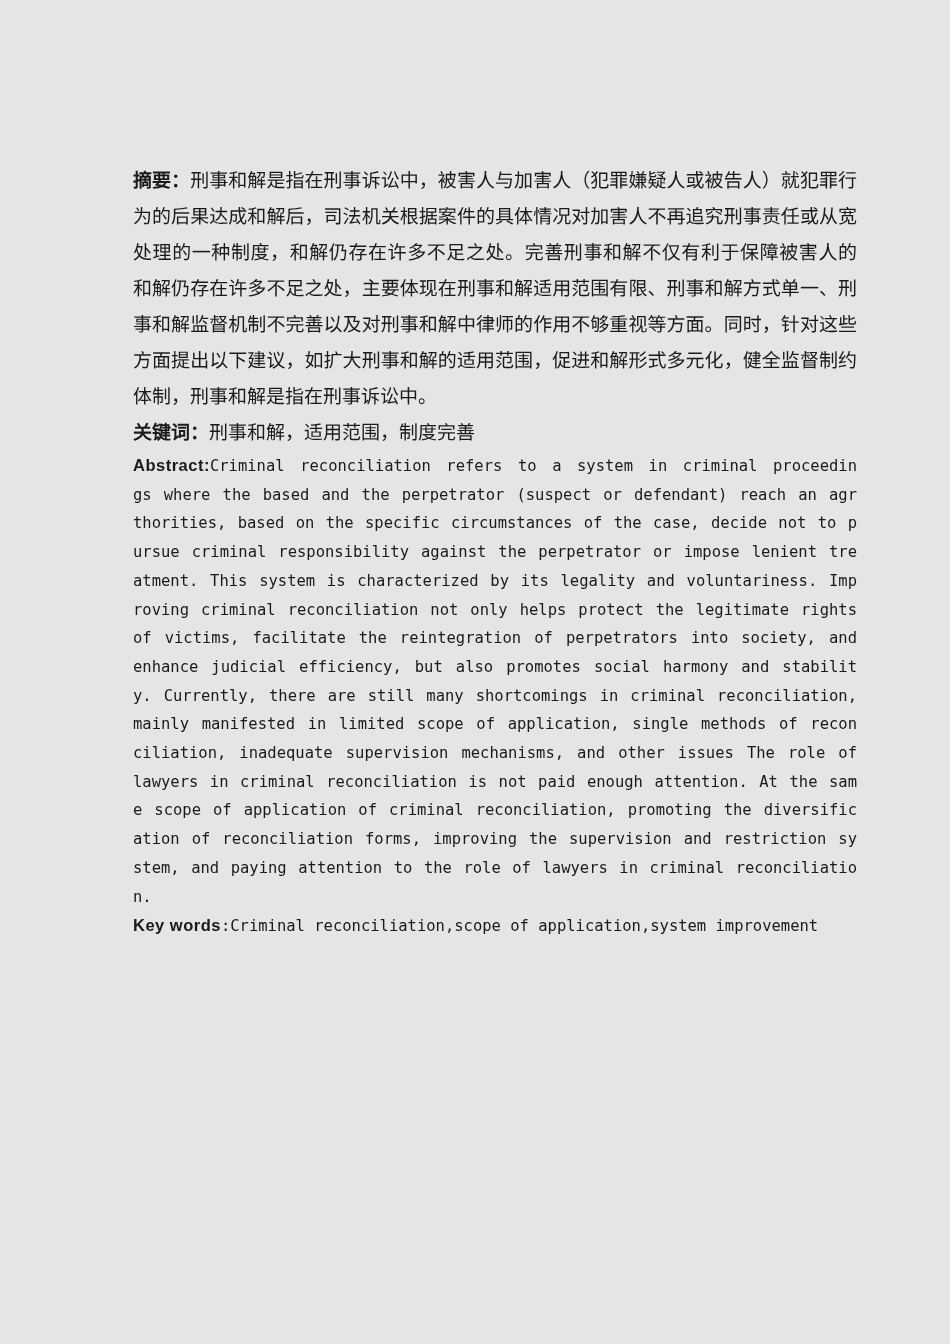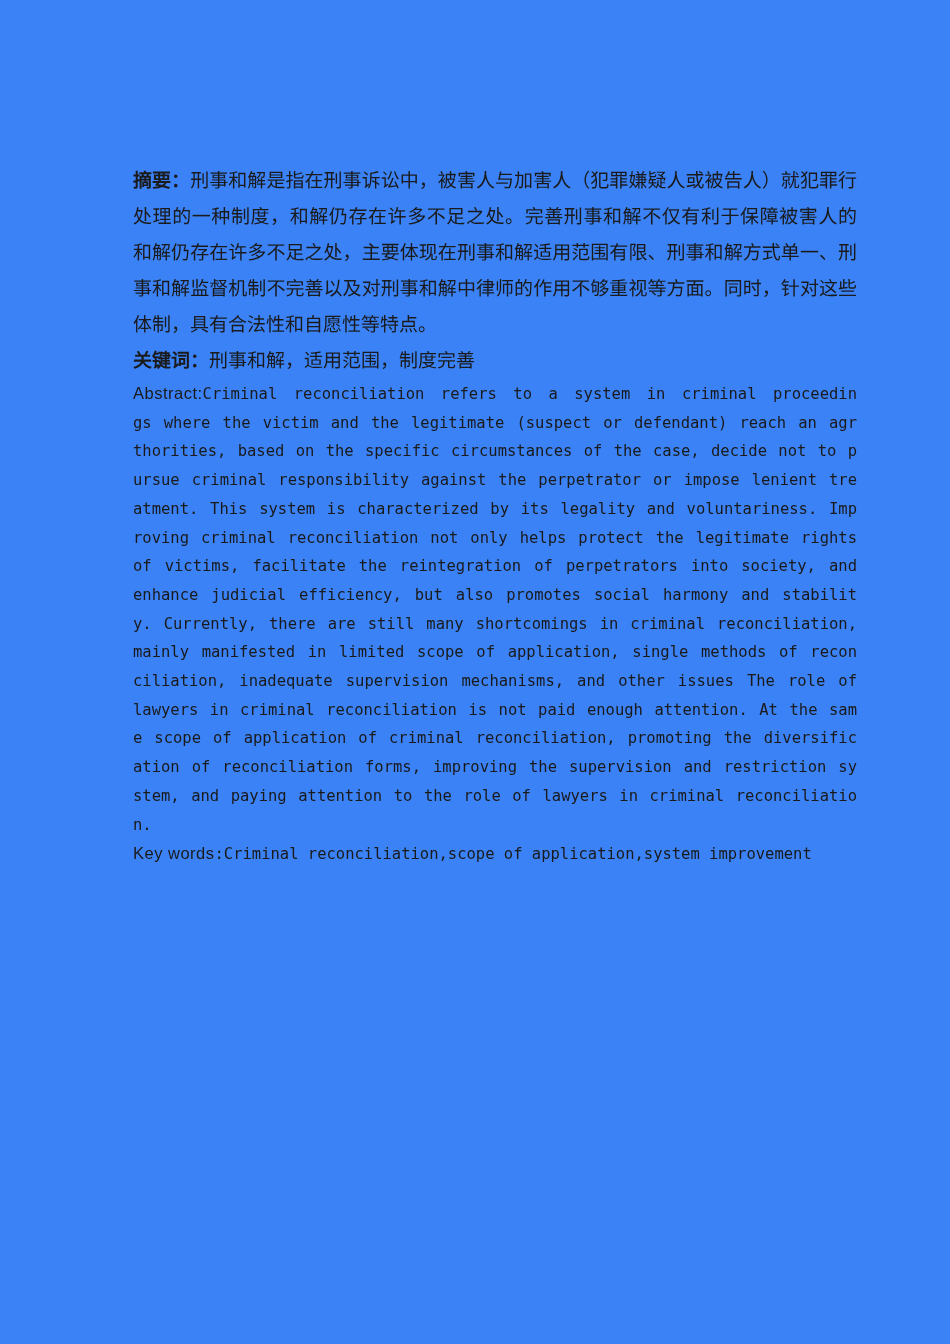--- a/index.html
+++ b/index.html
@@ -4,21 +4,21 @@
 <style>
   html, body {
     margin: 0;
     padding: 0;
     background: #ffffff;
   }
   .page {
     position: relative;
     width: 950px;
     height: 1344px;
-    background: #3b82f6;
+    background: #e5e5e5;
     overflow: hidden;
   }
   .content {
     position: absolute;
     left: 133px;
     top: 163px;
     width: 724px;
   }
   
   .cn {
@@ -37,46 +37,48 @@
   
   .en {
     margin: 0;
     font-family: "DejaVu Sans Mono", monospace;
     font-size: 15.5px;
     line-height: 28.7px;
     color: #1a1a1a;
   }
   .en .lbl {
     font-family: "Liberation Sans", sans-serif;
-    font-weight: 400;
+    font-weight: 700;
     font-size: 16.5px;
     letter-spacing: 0.5px;
   }
   
   .j {
     text-align: justify;
     text-align-last: justify;
   }
 </style>
 </head>
 <body>
 
 <div class="page">
   <div class="content">
 
     <p class="cn j"><b class="lbl">摘要：</b><span>刑事和解是指在刑事诉讼中，被害人与加害人（犯罪嫌疑人或被告人）就犯罪行</span></p>
+    <p class="cn j">为的后果达成和解后，司法机关根据案件的具体情况对加害人不再追究刑事责任或从宽</p>
     <p class="cn j">处理的一种制度，和解仍存在许多不足之处。完善刑事和解不仅有利于保障被害人的</p>
     <p class="cn j">和解仍存在许多不足之处，主要体现在刑事和解适用范围有限、刑事和解方式单一、刑</p>
     <p class="cn j">事和解监督机制不完善以及对刑事和解中律师的作用不够重视等方面。同时，针对这些</p>
-    <p class="cn">体制，具有合法性和自愿性等特点。</p>
+    <p class="cn j">方面提出以下建议，如扩大刑事和解的适用范围，促进和解形式多元化，健全监督制约</p>
+    <p class="cn">体制，刑事和解是指在刑事诉讼中。</p>
 
     <p class="cn"><b class="lbl">关键词：</b><span>刑事和解，适用范围，制度完善</span></p>
 
     <p class="en j"><b class="lbl">Abstract:</b><span>Criminal reconciliation refers to a system in criminal proceedin</span></p>
-    <p class="en j">gs where the victim and the legitimate (suspect or defendant) reach an agr</p>
+    <p class="en j">gs where the based and the perpetrator (suspect or defendant) reach an agr</p>
     <p class="en j">thorities, based on the specific circumstances of the case, decide not to p</p>
     <p class="en j">ursue criminal responsibility against the perpetrator or impose lenient tre</p>
     <p class="en j">atment. This system is characterized by its legality and voluntariness. Imp</p>
     <p class="en j">roving criminal reconciliation not only helps protect the legitimate rights</p>
     <p class="en j">of victims, facilitate the reintegration of perpetrators into society, and</p>
     <p class="en j">enhance judicial efficiency, but also promotes social harmony and stabilit</p>
     <p class="en j">y. Currently, there are still many shortcomings in criminal reconciliation,</p>
     <p class="en j">mainly manifested in limited scope of application, single methods of recon</p>
     <p class="en j">ciliation, inadequate supervision mechanisms, and other issues The role of</p>
     <p class="en j">lawyers in criminal reconciliation is not paid enough attention. At the sam</p>

